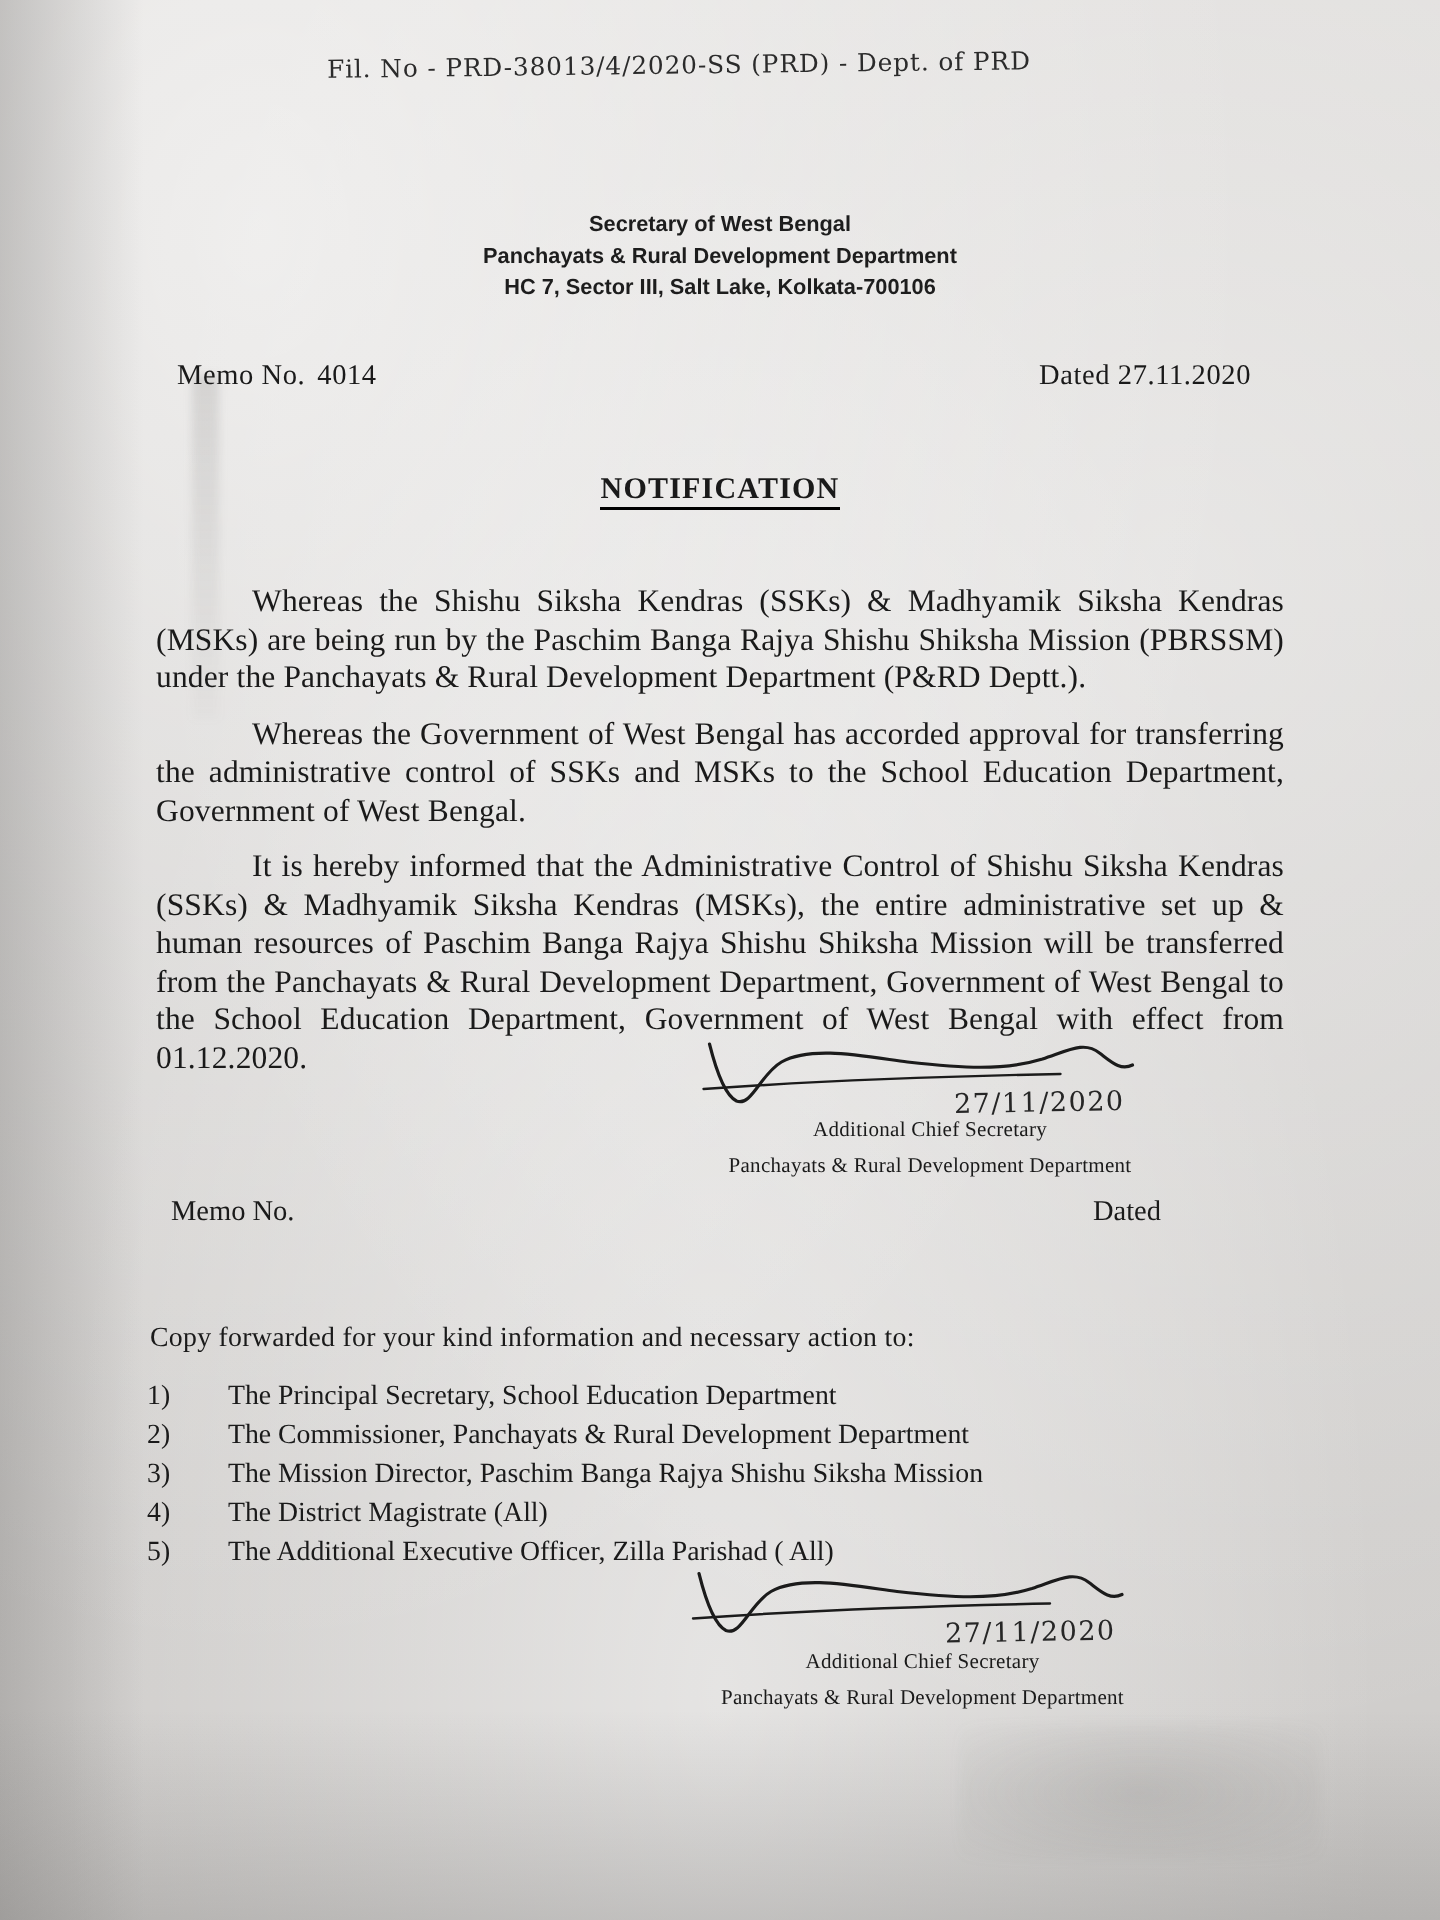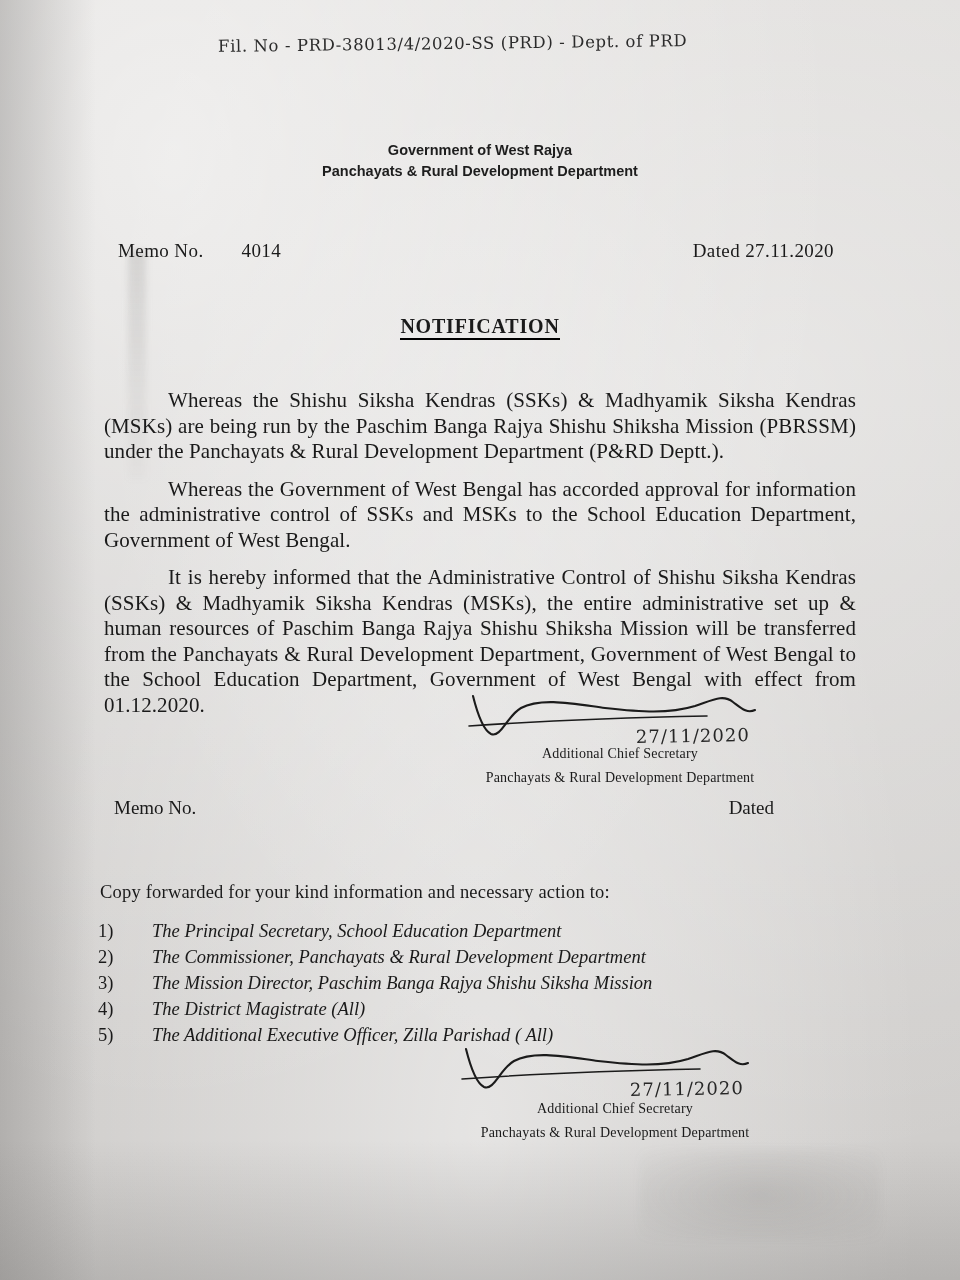--- a/index.html
+++ b/index.html
@@ -78,21 +78,21 @@
     width: 716px;
     font-size: 19px;
     letter-spacing: 0.4px;
   }
   .memo-row-1 .memo-left {
     float: left;
   }
   .memo-row-1 .memo-right {
     float: right;
   }
-  .memo-no-value { margin-left: 38px; font-family: Liberation Serif, serif; }
+  .memo-no-value { margin-left: 8px; font-family: Liberation Serif, serif; }
 
   .notif-title {
     position: absolute;
     top: 315px;
     left: 0;
     width: 960px;
     text-align: center;
     font-size: 20px;
     font-weight: bold;
     letter-spacing: 0.8px;
@@ -166,21 +166,21 @@
   .copy-list {
     position: absolute;
     top: 918px;
     left: 98px;
     width: 760px;
     font-size: 18.5px;
     line-height: 26px;
   }
   .copy-list .row { display: flex; }
   .copy-list .num { width: 54px; flex: 0 0 54px; }
-  .copy-list .txt { flex: 1; font-style: italic; }
+  .copy-list .txt { flex: 1; }
 
   .sign-block-2 {
     position: absolute;
     top: 1045px;
     left: 330px;
     width: 570px;
     text-align: center;
   }
   .sign-block-2 .sig-date { top: 33px; left: 300px; }
 
@@ -209,39 +209,40 @@
   <div class="shade-left"></div>
   <div class="shade-bottom"></div>
   <div class="smudge-a"></div>
   <div class="smudge-b"></div>
 
   <div class="content">
 
     <div class="file-no">Fil. No - PRD-38013/4/2020-SS (PRD) - Dept. of PRD</div>
 
     <div class="letterhead">
-      <div>Government of West Rajya</div>
+      <div>Secretary of West Bengal</div>
       <div>Panchayats &amp; Rural Development Department</div>
+      <div>HC 7, Sector III, Salt Lake, Kolkata-700106</div>
     </div>
 
     <div class="memo-row-1">
       <div class="memo-left">
         <span>Memo No.</span><span class="memo-no-value">4014</span>
       </div>
       <div class="memo-right">Dated 27.11.2020</div>
       <div style="clear:both"></div>
     </div>
 
     <div class="notif-title">
       <span>NOTIFICATION</span>
     </div>
 
     <div class="body-text">
       <p>Whereas the Shishu Siksha Kendras (SSKs) &amp; Madhyamik Siksha Kendras (MSKs) are being run by the Paschim Banga Rajya Shishu Shiksha Mission (PBRSSM) under the Panchayats &amp; Rural Development Department (P&amp;RD Deptt.).</p>
-      <p>Whereas the Government of West Bengal has accorded approval for information the administrative control of SSKs and MSKs to the School Education Department, Government of West Bengal.</p>
+      <p>Whereas the Government of West Bengal has accorded approval for transferring the administrative control of SSKs and MSKs to the School Education Department, Government of West Bengal.</p>
       <p>It is hereby informed that the Administrative Control of Shishu Siksha Kendras (SSKs) &amp; Madhyamik Siksha Kendras (MSKs), the entire administrative set up &amp; human resources of Paschim Banga Rajya Shishu Shiksha Mission will be transferred from the Panchayats &amp; Rural Development Department, Government of West Bengal to the School Education Department, Government of West Bengal with effect from 01.12.2020.</p>
     </div>
 
     <div class="sign-block-1">
       <div class="sig-scribble">
         <svg width="330" height="52" viewBox="0 0 330 52" aria-hidden="true">
           <path d="M18 6 C22 22, 28 40, 36 44 C46 48, 52 26, 66 18 C86 7, 120 14, 150 18 C186 22, 214 24, 240 16 C258 10, 268 4, 278 12 C286 18, 292 24, 300 20" fill="none" stroke="#1b1b1b" stroke-width="2.1" stroke-linecap="round"></path>
           <path d="M14 36 C70 32, 150 28, 252 26" fill="none" stroke="#1b1b1b" stroke-width="1.6" stroke-linecap="round"></path>
         </svg>
         <div class="sig-date">27/11/2020</div>

